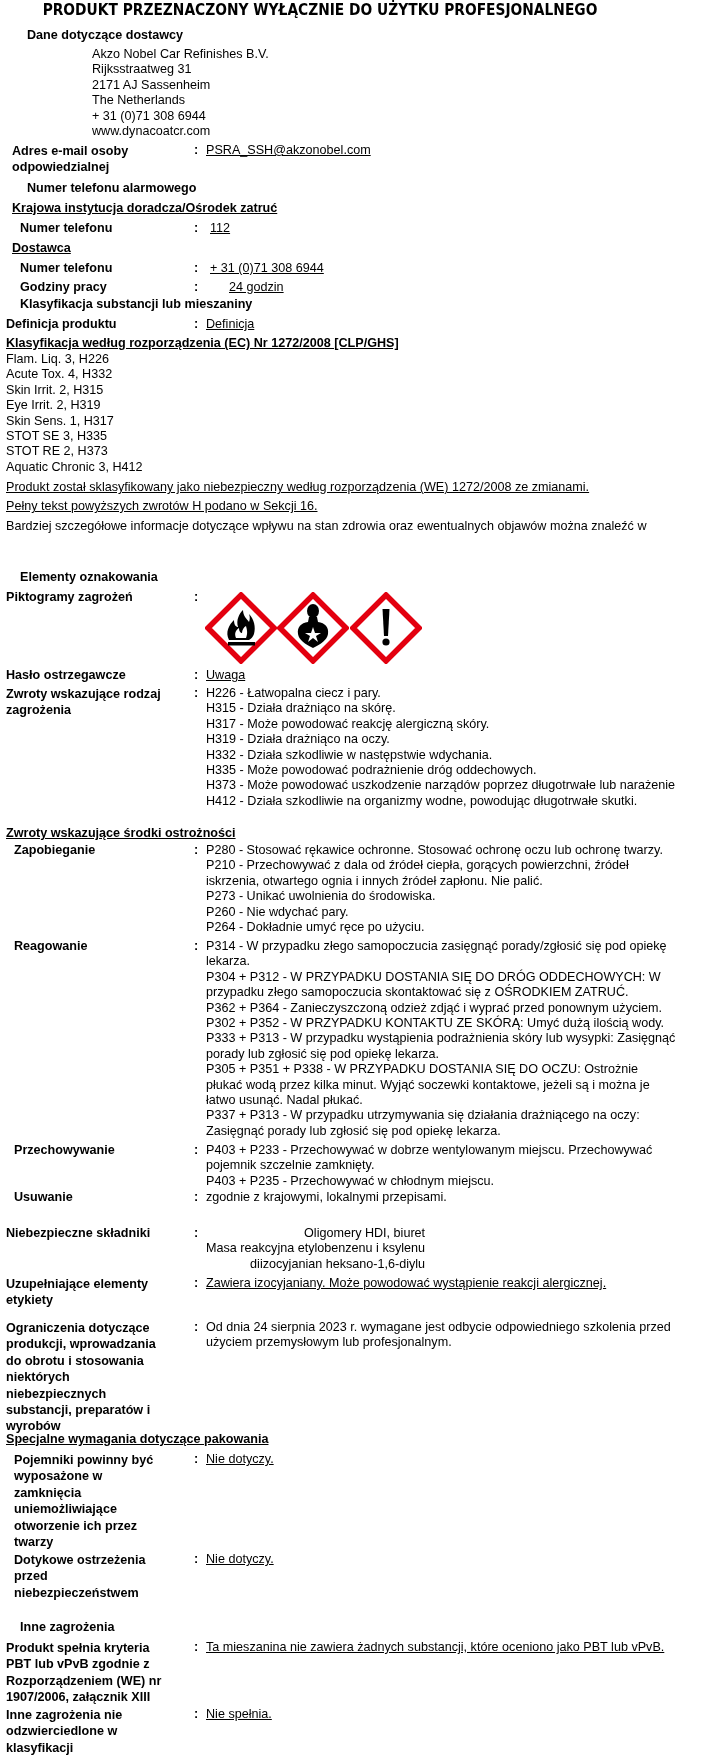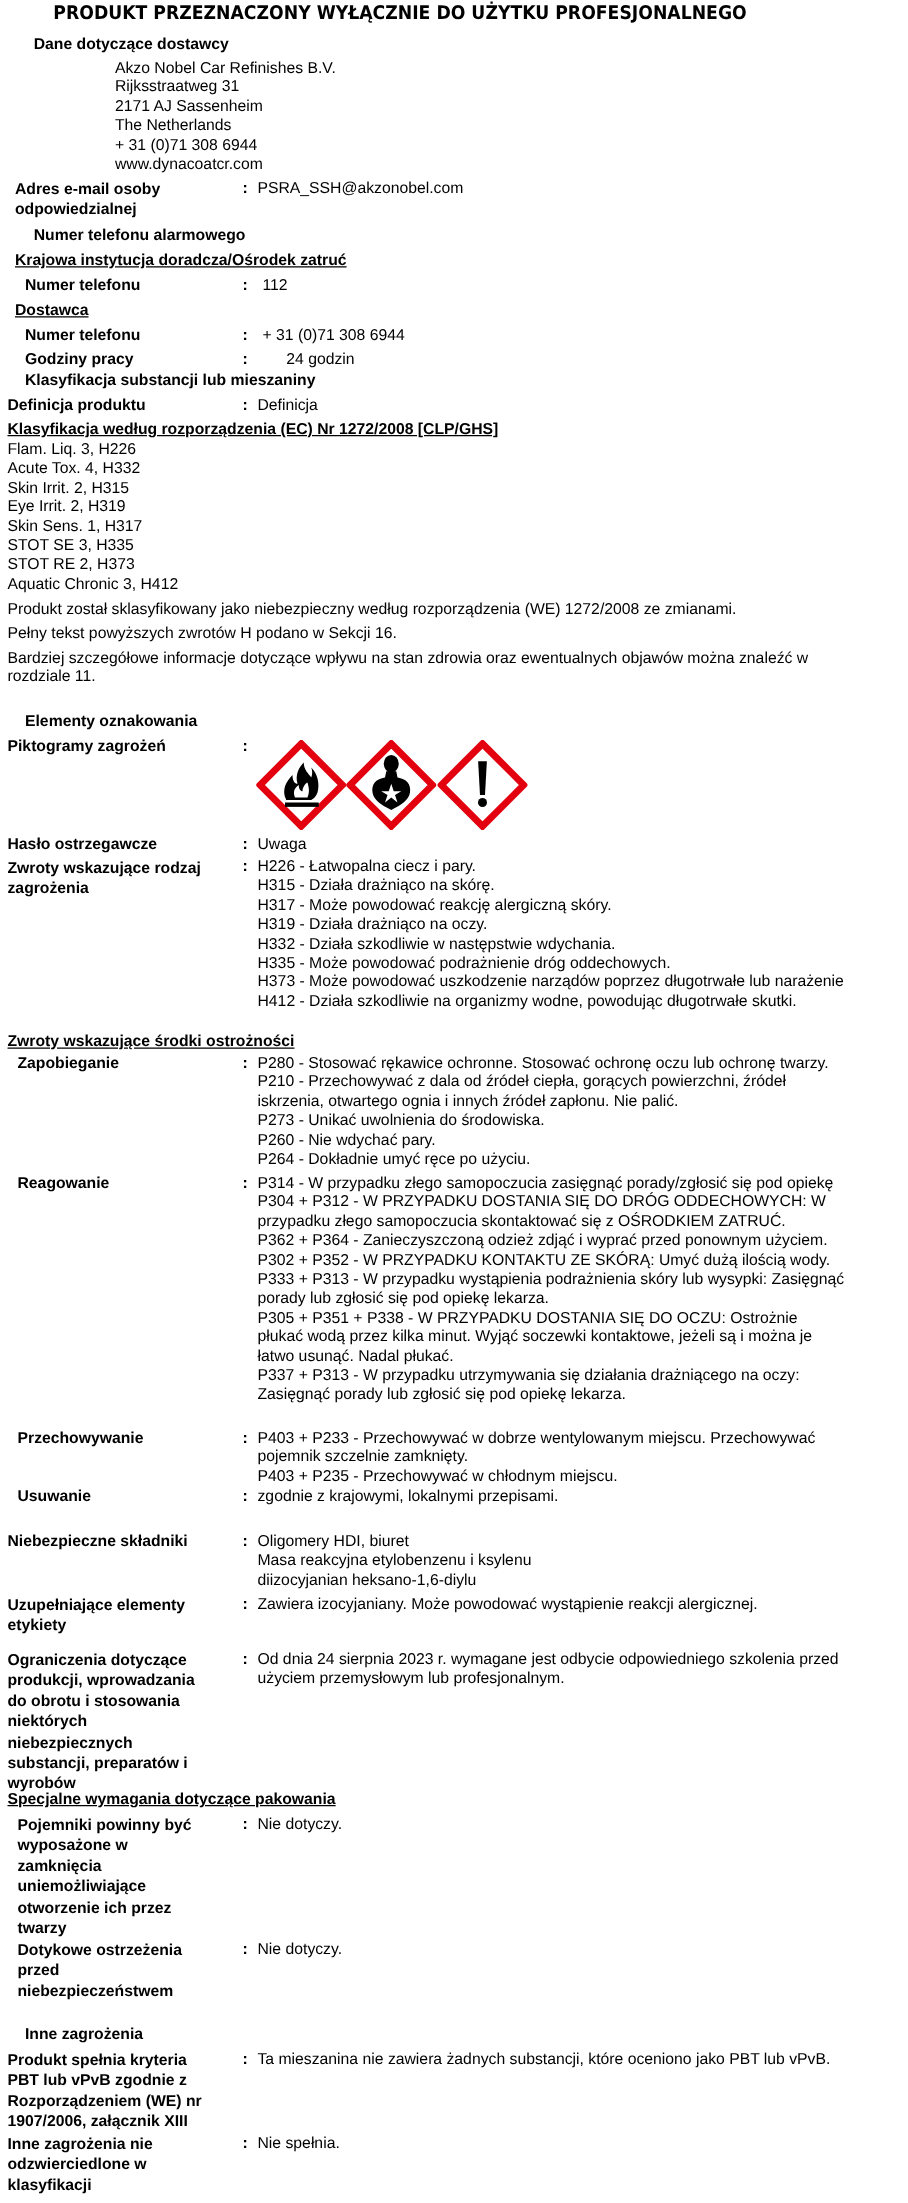--- a/index.html
+++ b/index.html
@@ -9,21 +9,21 @@
   }
   .abs { position: absolute; white-space: nowrap; }
   .title {
     left: 0; width: 640px; text-align: center; top: 0; font-size: 15px; font-weight: bold;
     font-family: "DejaVu Sans", sans-serif; transform: scaleX(0.92); transform-origin: 320px 0;
   }
   .b { font-weight: bold; }
   .u { text-decoration: underline; font-weight: bold; }
   .lbl { font-weight: bold; line-height: 16px; white-space: normal; }
   .colon { font-weight: bold; }
-  .val { line-height: 15.4px; white-space: nowrap; }
+  .val { line-height: 15.4px; white-space: nowrap; text-decoration: underline; }
   .lines div { line-height: 15.4px; }
   .pict { position: absolute; }
 </style>
 </head>
 <body>
 
 <div class="abs title" style="top:1px;">PRODUKT PRZEZNACZONY WYŁĄCZNIE DO UŻYTKU PROFESJONALNEGO</div>
 
 <div class="abs b" style="left:27px; top:28px;">Dane dotyczące dostawcy</div>
 <div class="abs lines" style="left:62px; top:47px;margin-left:30px;">
@@ -66,21 +66,20 @@
   <div>Eye Irrit. 2, H319</div>
   <div>Skin Sens. 1, H317</div>
   <div>STOT SE 3, H335</div>
   <div>STOT RE 2, H373</div>
   <div>Aquatic Chronic 3, H412</div>
 </div>
 <div class="abs val" style="left:6px; top:480px;">Produkt został sklasyfikowany jako niebezpieczny według rozporządzenia (WE) 1272/2008 ze zmianami.</div>
 <div class="abs val" style="left:6px; top:499px;">Pełny tekst powyższych zwrotów H podano w Sekcji 16.</div>
 <div class="abs lines" style="left:6px; top:519px;">
   <div>Bardziej szczegółowe informacje dotyczące wpływu na stan zdrowia oraz ewentualnych objawów można znaleźć w</div>
-  <div>rozdziale 11.</div>
 </div>
 
 <div class="abs b" style="left:20px; top:570px;">Elementy oznakowania</div>
 <div class="abs b" style="left:6px; top:590px;">Piktogramy zagrożeń</div>
 <div class="abs colon" style="left:194px; top:590px;">:</div>
 
 <svg class="pict" style="left:205px; top:592px;" width="72" height="72" viewBox="0 0 72 72">
   <polygon points="36,3 69,36 36,69 3,36" fill="#fff" stroke="#e3000f" stroke-width="5.5"></polygon>
   <path d="M24,48 C20,40 24,33 29,28 C29,33 31,35 33,35 C31,28 34,22 38,18 C38,24 42,27 44,30 C45,27 45,25 44,22 C49,27 51,35 49,42 C48,45 46,47 44,48 Z M31,46 C29,41 31,38 34,36 C34,40 36,41 37,41 C37,38 39,35 41,34 C42,38 43,41 41,46 Z" fill="#000" fill-rule="evenodd"></path>
   <rect x="23" y="50" width="27" height="3.5" fill="#000"></rect>
@@ -127,20 +126,21 @@
   <div>iskrzenia, otwartego ognia i innych źródeł zapłonu. Nie palić.</div>
   <div>P273 - Unikać uwolnienia do środowiska.</div>
   <div>P260 - Nie wdychać pary.</div>
   <div>P264 - Dokładnie umyć ręce po użyciu.</div>
 </div>
 
 <div class="abs b" style="left:14px; top:939px;">Reagowanie</div>
 <div class="abs colon" style="left:194px; top:939px;">:</div>
 <div class="abs lines" style="left:206px; top:939px;">
   <div>P314 - W przypadku złego samopoczucia zasięgnąć porady/zgłosić się pod opiekę</div>
+  <div>lekarza.</div>
   <div>P304 + P312 - W PRZYPADKU DOSTANIA SIĘ DO DRÓG ODDECHOWYCH: W</div>
   <div>przypadku złego samopoczucia skontaktować się z OŚRODKIEM ZATRUĆ.</div>
   <div>P362 + P364 - Zanieczyszczoną odzież zdjąć i wyprać przed ponownym użyciem.</div>
   <div>P302 + P352 - W PRZYPADKU KONTAKTU ZE SKÓRĄ: Umyć dużą ilością wody.</div>
   <div>P333 + P313 - W przypadku wystąpienia podrażnienia skóry lub wysypki: Zasięgnąć</div>
   <div>porady lub zgłosić się pod opiekę lekarza.</div>
   <div>P305 + P351 + P338 - W PRZYPADKU DOSTANIA SIĘ DO OCZU: Ostrożnie</div>
   <div>płukać wodą przez kilka minut. Wyjąć soczewki kontaktowe, jeżeli są i można je</div>
   <div>łatwo usunąć. Nadal płukać.</div>
   <div>P337 + P313 - W przypadku utrzymywania się działania drażniącego na oczy:</div>
@@ -156,21 +156,21 @@
 </div>
 
 <div class="abs b" style="left:14px; top:1190px;">Usuwanie</div>
 <div class="abs colon" style="left:194px; top:1190px;">:</div>
 <div class="abs lines" style="left:206px; top:1190px;">
   <div>zgodnie z krajowymi, lokalnymi przepisami.</div>
 </div>
 
 <div class="abs b" style="left:6px; top:1226px;">Niebezpieczne składniki</div>
 <div class="abs colon" style="left:194px; top:1226px;">:</div>
-<div class="abs lines" style="left:206px; top:1226px;">
+<div class="abs lines" style="left:206px; top:1226px;text-align:right;">
   <div>Oligomery HDI, biuret</div>
   <div>Masa reakcyjna etylobenzenu i ksylenu</div>
   <div>diizocyjanian heksano-1,6-diylu</div>
 </div>
 
 <div class="abs lbl" style="left:6px; top:1276px;">
   <div>Uzupełniające elementy</div>
   <div>etykiety</div>
 </div>
 <div class="abs colon" style="left:194px; top:1276px;">:</div>

